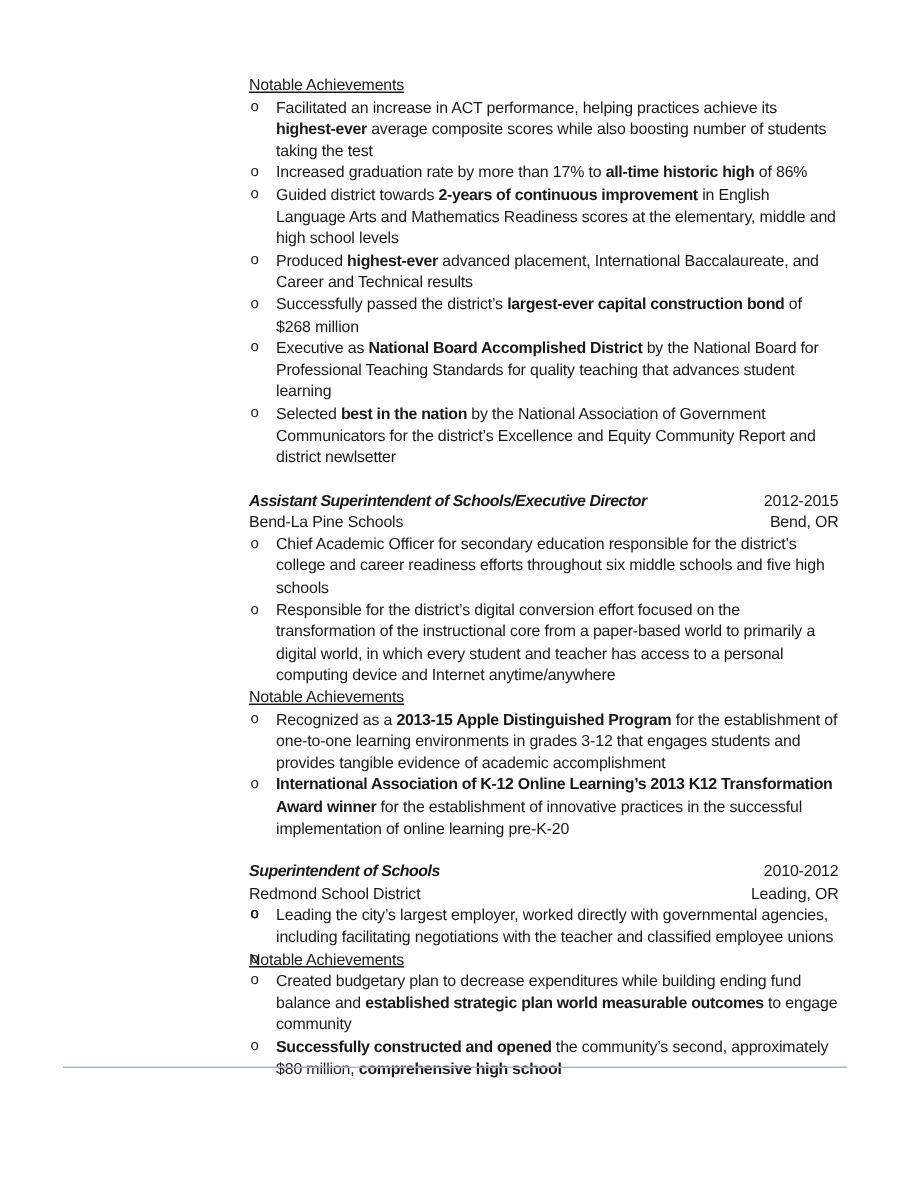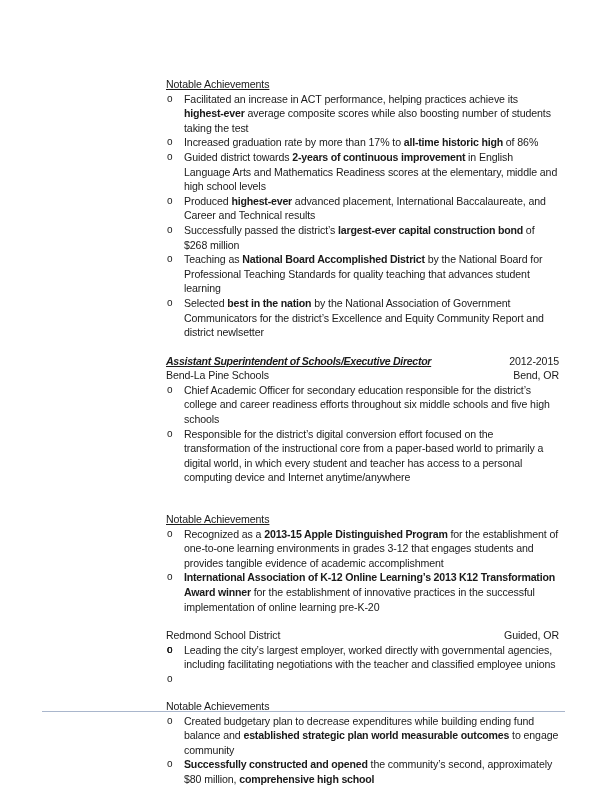--- a/index.html
+++ b/index.html
@@ -1,43 +1,43 @@
 <!DOCTYPE html>
 <html><head>
 <meta charset="utf-8">
 <style>
   html, body { margin: 0; padding: 0; background: #ffffff; }
   body { width: 612px; height: 792px; position: relative; overflow: hidden;
          font-family: "Liberation Sans", "DejaVu Sans", sans-serif; color: #1a1a1a; }
   .page { position: absolute; left: 166px; top: 50px; width: 393px;
           font-size: 10.6px; line-height: 14.6px; letter-spacing: -0.1px; }
-  .heading-u { text-decoration: underline; display: block; margin-top: 27px; }
+  .heading-u { text-decoration: underline; display: block; }
   ul.bullets { list-style: none; margin: 0; padding: 0; }
   ul.bullets li { position: relative; padding-left: 18px; }
   ul.bullets li .bullet { position: absolute; left: 1px; top: 0; font-size: 10px; }
   b { font-weight: bold; letter-spacing: -0.2px; }
   .job { margin-top: 14px; }
   .job-row { display: flex; justify-content: space-between; }
-  .job-title { font-weight: bold; font-style: italic; letter-spacing: -0.3px; text-decoration: underline; }
+  .job-title { font-weight: bold; font-style: italic; letter-spacing: -0.3px; }
   .rule { position: absolute; left: 42px; top: 711px; width: 523px; height: 0;
           border-top: 1px solid #a9b6cc; }
 </style>
 </head>
 <body>
 
 <div class="page">
   <div>
     <span class="heading-u">Notable Achievements</span>
     <ul class="bullets" id="top-bullets">
         <li><span class="bullet">o</span><span>Facilitated an increase in ACT performance, helping practices achieve its </span><b>highest-ever</b><span> average composite scores while also boosting number of students taking the test</span></li>
         <li><span class="bullet">o</span><span>Increased graduation rate by more than 17% to </span><b>all-time historic high</b><span> of 86%</span></li>
         <li><span class="bullet">o</span><span>Guided district towards </span><b>2-years of continuous improvement</b><span> in English Language Arts and Mathematics Readiness scores at the elementary, middle and high school levels</span></li>
         <li><span class="bullet">o</span><span>Produced </span><b>highest-ever</b><span> advanced placement, International Baccalaureate, and Career and Technical results</span></li>
         <li><span class="bullet">o</span><span>Successfully passed the district’s </span><b>largest-ever capital construction bond</b><span> of $268 million</span></li>
-        <li><span class="bullet">o</span><span>Teaching as </span><b>National Board Accomplished District</b><span> by the National Board for Professional Teaching Standards for quality teaching that advances student learning</span></li>
+        <li><span class="bullet">o</span><span>Executive as </span><b>National Board Accomplished District</b><span> by the National Board for Professional Teaching Standards for quality teaching that advances student learning</span></li>
         <li><span class="bullet">o</span><span>Selected </span><b>best in the nation</b><span> by the National Association of Government Communicators for the district’s Excellence and Equity Community Report and district newlsetter</span></li>
       </ul>
   </div>
 
   <div class="job">
     <div class="job-row">
       <span class="job-title">Assistant Superintendent of Schools/Executive Director</span>
       <span>2012-2015</span>
     </div>
     <div class="job-row">
@@ -50,22 +50,26 @@
       </ul>
     <span class="heading-u">Notable Achievements</span>
     <ul class="bullets">
         <li><span class="bullet">o</span><span>Recognized as a </span><b>2013-15 Apple Distinguished Program</b><span> for the establishment of one-to-one learning environments in grades 3-12 that engages students and provides tangible evidence of academic accomplishment</span></li>
         <li><span class="bullet">o</span><b>International Association of K-12 Online Learning’s 2013 K12 Transformation Award winner</b><span> for the establishment of innovative practices in the successful implementation of online learning pre-K-20</span></li>
       </ul>
   </div>
 
   <div class="job">
     <div class="job-row">
+      <span class="job-title">Superintendent of Schools</span>
+      <span>2010-2012</span>
+    </div>
+    <div class="job-row">
       <span>Redmond School District</span>
-      <span>Guided, OR</span>
+      <span>Leading, OR</span>
     </div>
     <ul class="bullets">
         <li><span class="bullet">o</span></li>
         <li><span class="bullet">o</span></li>
         <li><span class="bullet">o</span><span>Leading the city’s largest employer, worked directly with governmental agencies, including facilitating negotiations with the teacher and classified employee unions</span></li>
         <li><span class="bullet">o</span></li>
       </ul>
     <span class="heading-u">Notable Achievements</span>
     <ul class="bullets">
         <li><span class="bullet">o</span><span>Created budgetary plan to decrease expenditures while building ending fund balance and </span><b>established strategic plan world measurable outcomes</b><span> to engage community</span></li>

